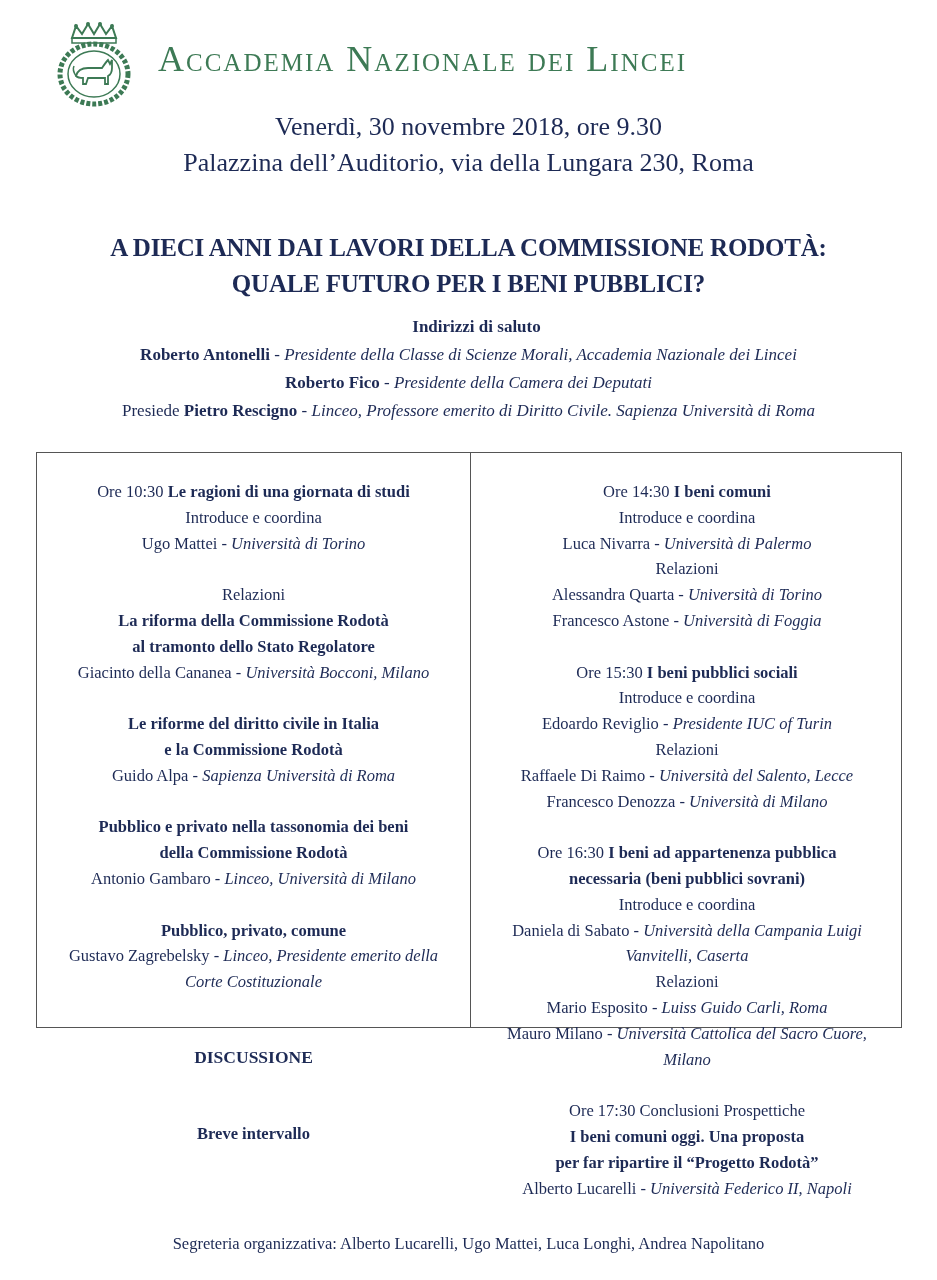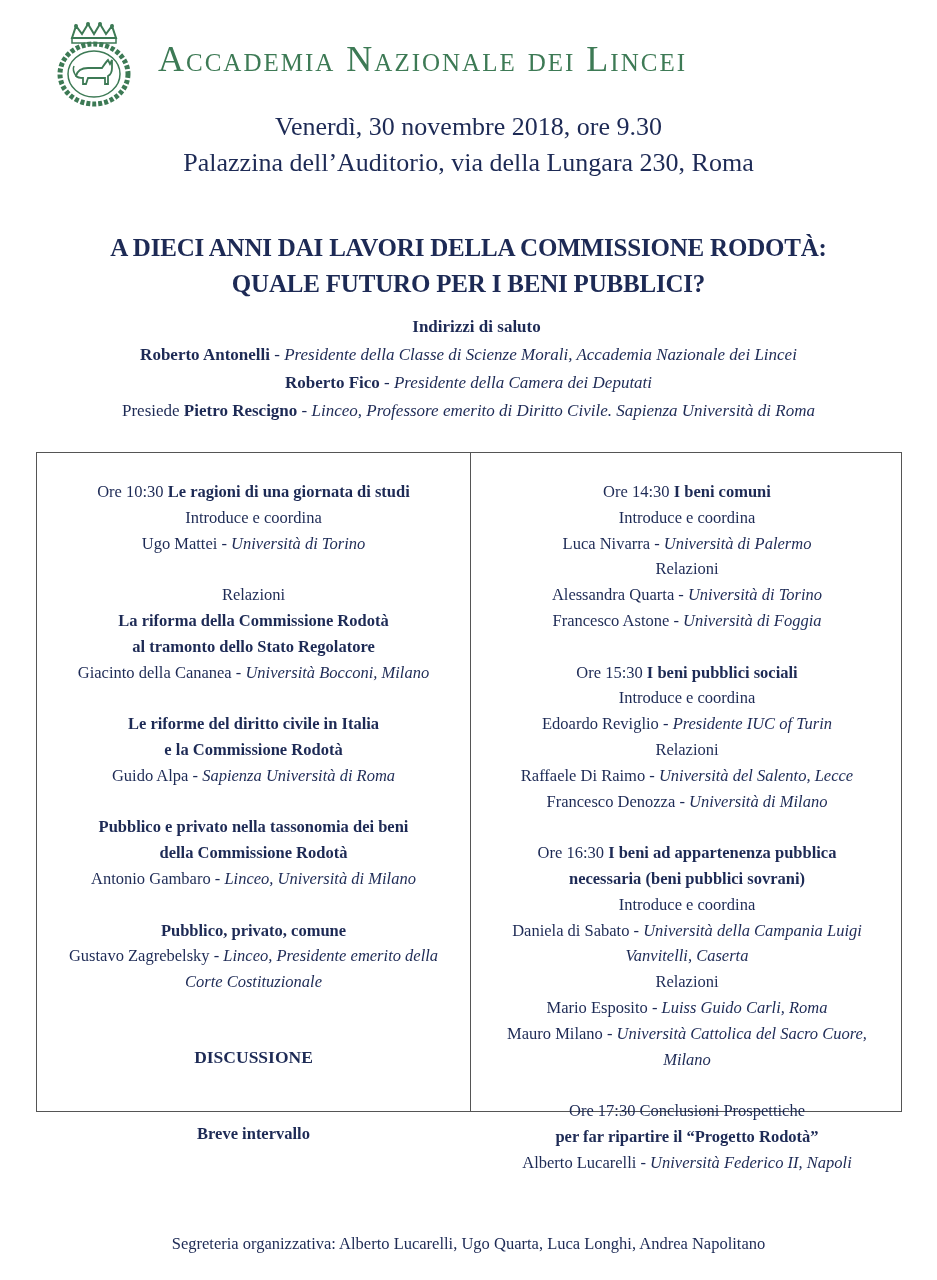--- a/index.html
+++ b/index.html
@@ -71,21 +71,21 @@
     .greetings .heading { font-weight: bold; padding-left: 16px; }
     .greetings .row { white-space: nowrap; }
     .greetings b { font-weight: bold; }
     .greetings i { font-style: italic; }
 
     .program {
       position: absolute;
       left: 36px;
       top: 452px;
       width: 866px;
-      height: 660px;
+      height: 576px;
       border: 1.5px solid #555555;
       box-sizing: border-box;
     }
     .divider {
       position: absolute;
       left: 433px;
       top: 0;
       width: 0;
       height: 100%;
       border-left: 1.5px solid #555555;
@@ -254,20 +254,21 @@
     <div class="line">
       <span>Mario Esposito</span><span> - </span><i>Luiss Guido Carli, Roma</i>
     </div>
     <div class="line">
       <span>Mauro Milano</span><span> - </span><i>Università Cattolica del Sacro Cuore,</i>
     </div>
     <div class="line"><i>Milano</i></div>
     <div class="gap"></div>
 
     <div class="line">Ore 17:30 Conclusioni Prospettiche</div>
+    <div class="line"><b>I beni comuni oggi. Una proposta</b></div>
     <div class="line"><b>per far ripartire il “Progetto Rodotà”</b></div>
     <div class="line">
       <span>Alberto Lucarelli</span><span> - </span><i>Università Federico II, Napoli</i>
     </div>
   </div>
 </div>
 
-<div class="footer">Segreteria organizzativa: Alberto Lucarelli, Ugo Quarta, Luca Longhi, Andrea Napolitano</div>
+<div class="footer">Segreteria organizzativa: Alberto Lucarelli, Ugo Mattei, Luca Longhi, Andrea Napolitano</div>
 
 </body></html>

